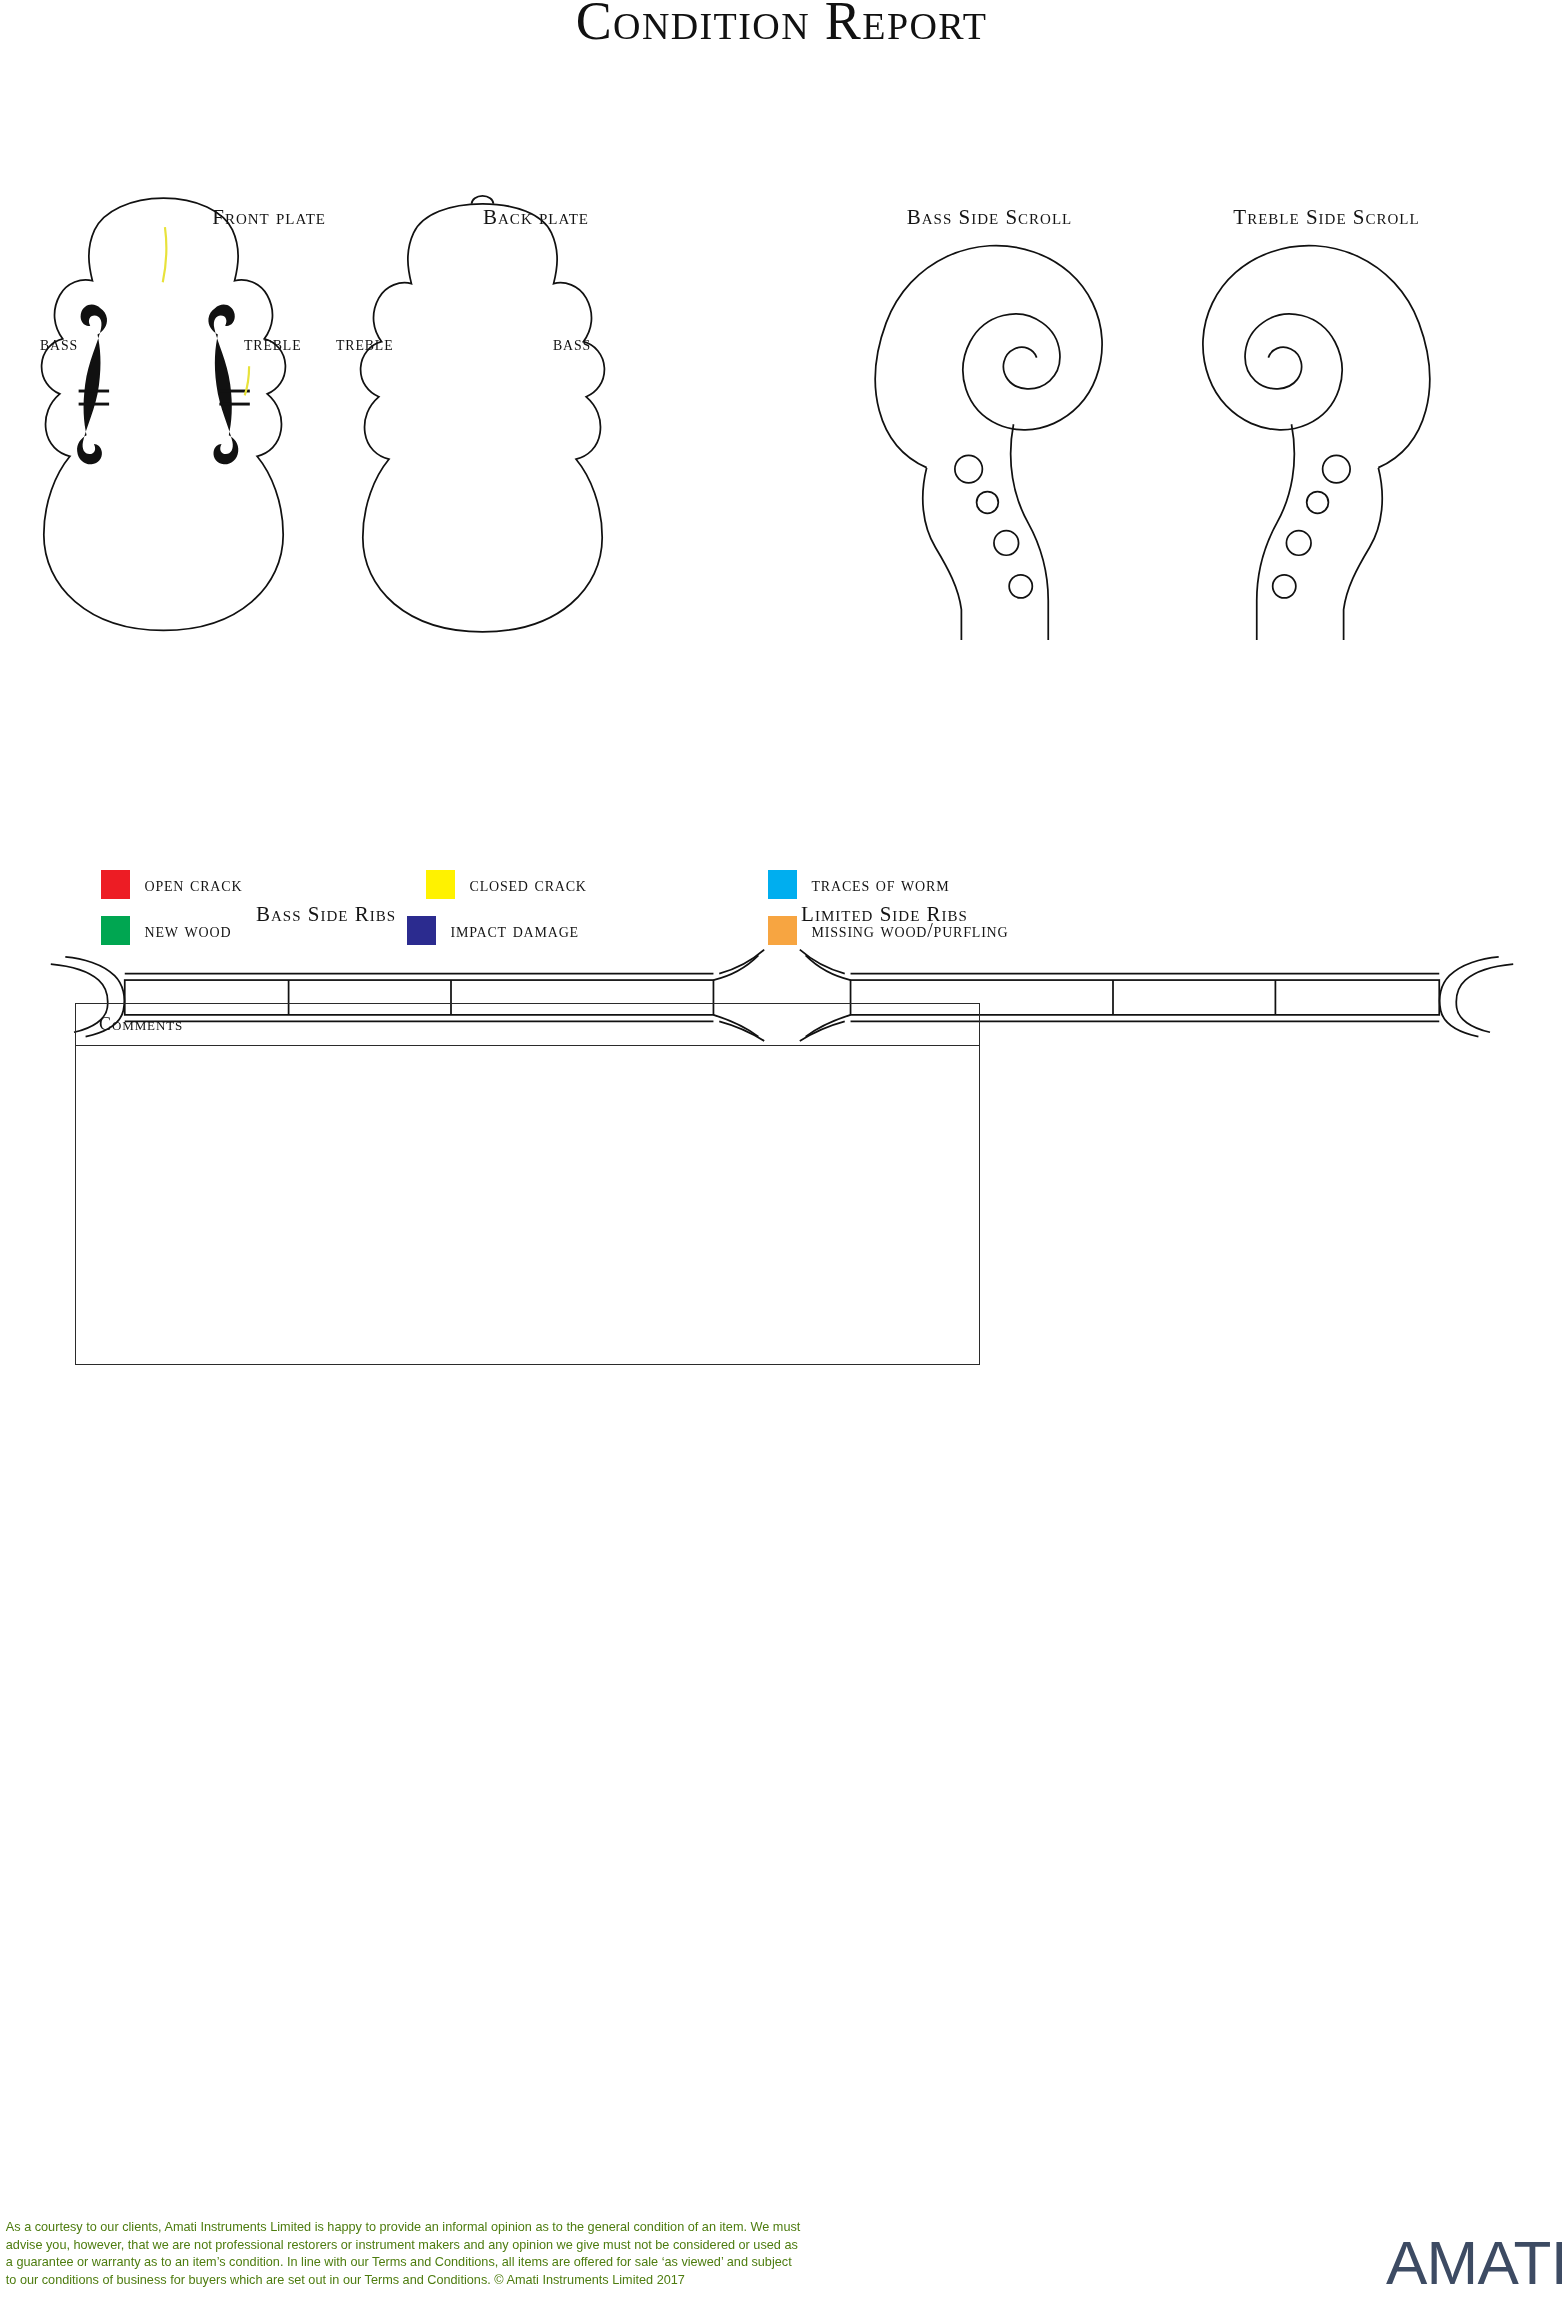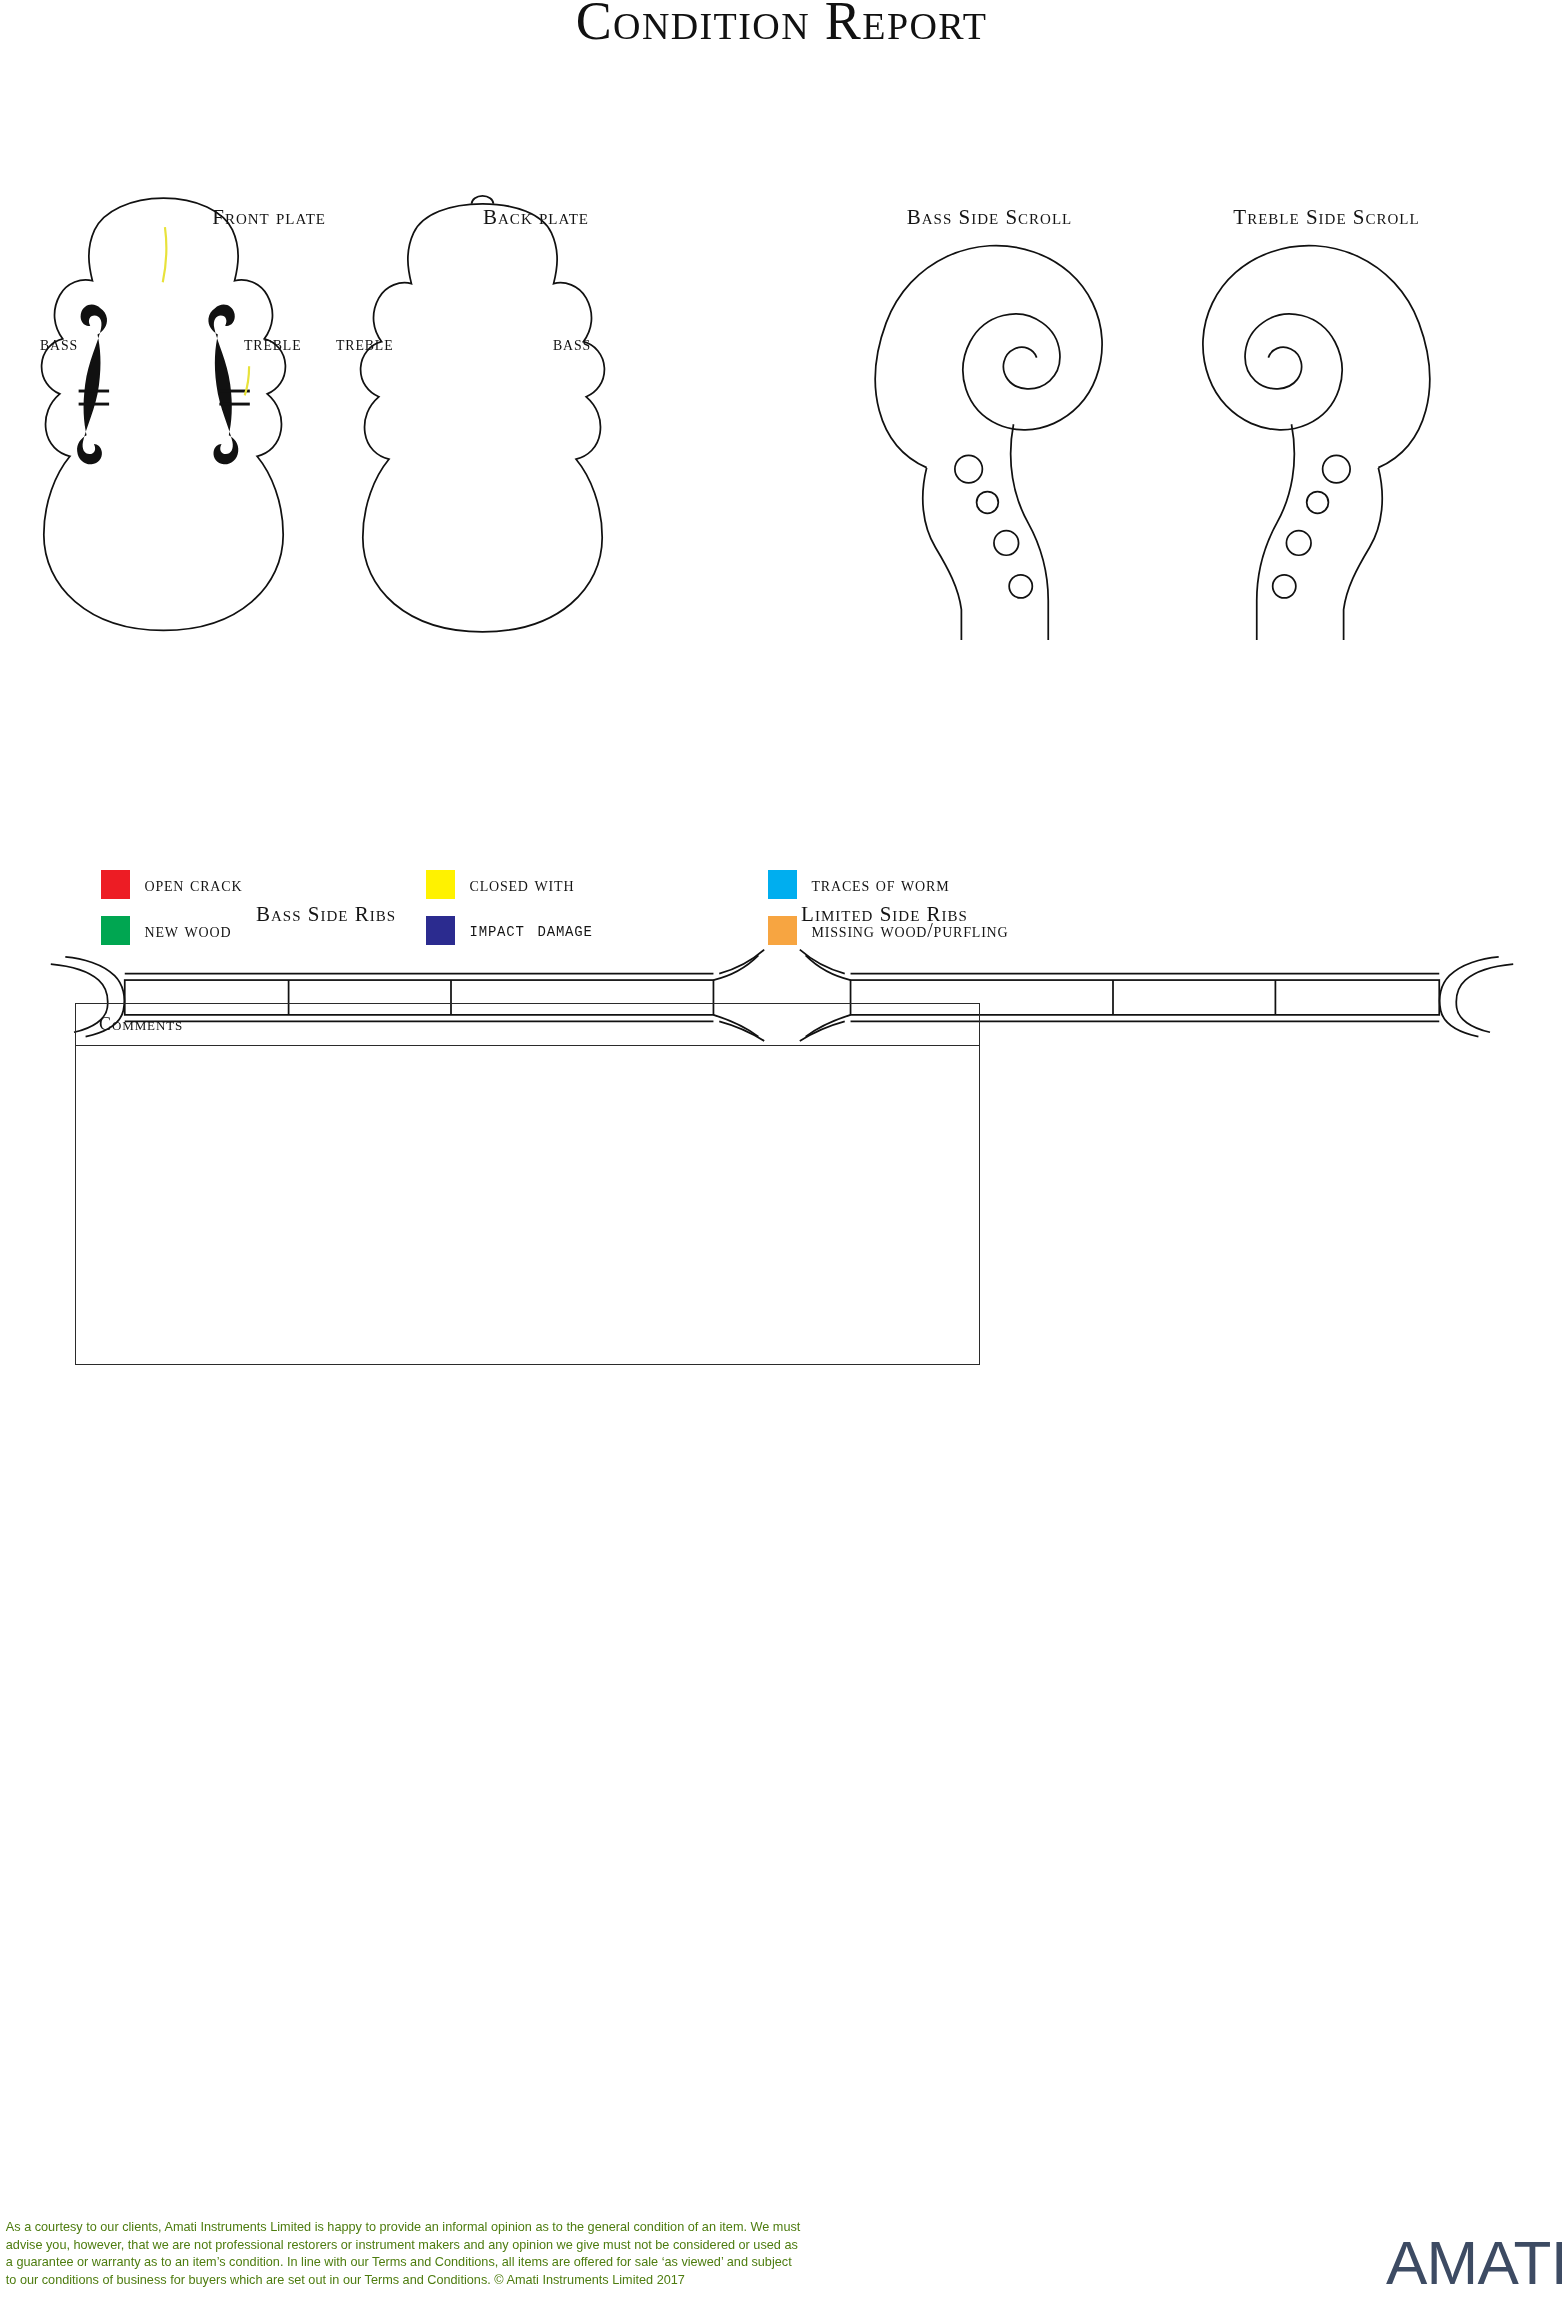--- a/index.html
+++ b/index.html
@@ -332,31 +332,31 @@
     </svg>
   </div>
 
   <div class="legend">
     <div class="legend-row" style="left:29px; top:0;">
       <span class="swatch" style="background:#ed1c24"></span>
       <span class="legend-label">open crack</span>
     </div>
     <div class="legend-row" style="left:354px; top:0;">
       <span class="swatch" style="background:#fff200"></span>
-      <span class="legend-label">closed with</span>
+      <span class="legend-label">closed crack</span>
     </div>
     <div class="legend-row" style="left:696px; top:0;">
       <span class="swatch" style="background:#00aeef"></span>
       <span class="legend-label">traces of worm</span>
     </div>
     <div class="legend-row" style="left:29px; top:46px;font-family:Liberation Serif, serif;">
       <span class="swatch" style="background:#00a651"></span>
       <span class="legend-label">new wood</span>
     </div>
-    <div class="legend-row" style="left:354px; top:46px;font-family:Liberation Mono, monospace;">
+    <div class="legend-row" style="left:335px; top:46px;">
       <span class="swatch" style="background:#2b2b8f"></span>
       <span class="legend-label">impact damage</span>
     </div>
     <div class="legend-row" style="left:696px; top:46px;">
       <span class="swatch" style="background:#f7a541"></span>
       <span class="legend-label">missing wood/purfling</span>
     </div>
   </div>
 
   <div class="comments-box">

